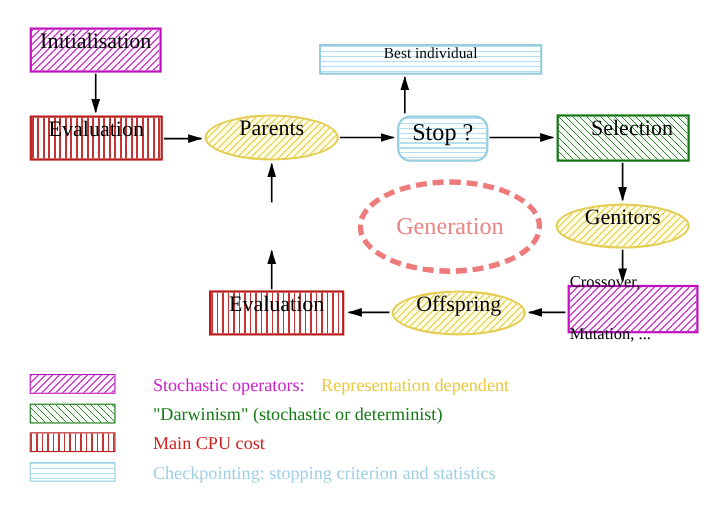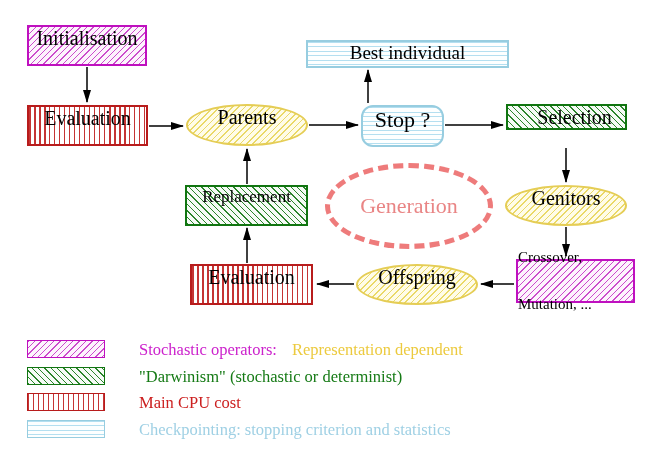--- a/index.html
+++ b/index.html
@@ -87,31 +87,28 @@
   </div>
 
   <div class="node h-yellow ellipse" style="left:186px;top:104px;width:122px;height:42px;font-size:20px;">
     <span>Parents</span>
   </div>
 
   <div class="node s-cyan rounded" style="left:361px;top:105px;width:83px;height:42px;font-size:22px;">
     <span>Stop ?</span>
   </div>
 
-  <div class="node h-green" style="left:506px;top:104px;width:121px;height:26px;font-size:20px;padding-left:16px;">
+  <div class="node h-green" style="left:506px;top:104px;width:121px;height:43px;font-size:20px;padding-left:16px;">
     <span>Selection</span>
   </div>
 
-  <div class="node s-cyan" style="left:290px;top:40px;width:203px;height:28px;font-size:19px;margin-left:16px;">
+  <div class="node s-cyan" style="left:290px;top:40px;width:203px;height:28px;font-size:14px;">
     <span>Best individual</span>
   </div>
 
-  <div class="node h-green" style="left:185px;top:185px;width:123px;height:41px;font-size:17px;">
-    <span>Replacement</span>
-  </div>
 
   <div class="dashed-ellipse" style="left:325px;top:163px;width:168px;height:86px;font-size:22px;">
     <span>Generation</span>
   </div>
 
   <div class="node h-yellow ellipse" style="left:505px;top:185px;width:122px;height:41px;font-size:20px;">
     <span>Genitors</span>
   </div>
 
   <div class="node h-magenta" style="left:516px;top:259px;width:119px;height:44px;font-size:15px;flex-direction:column;gap:30px;">

